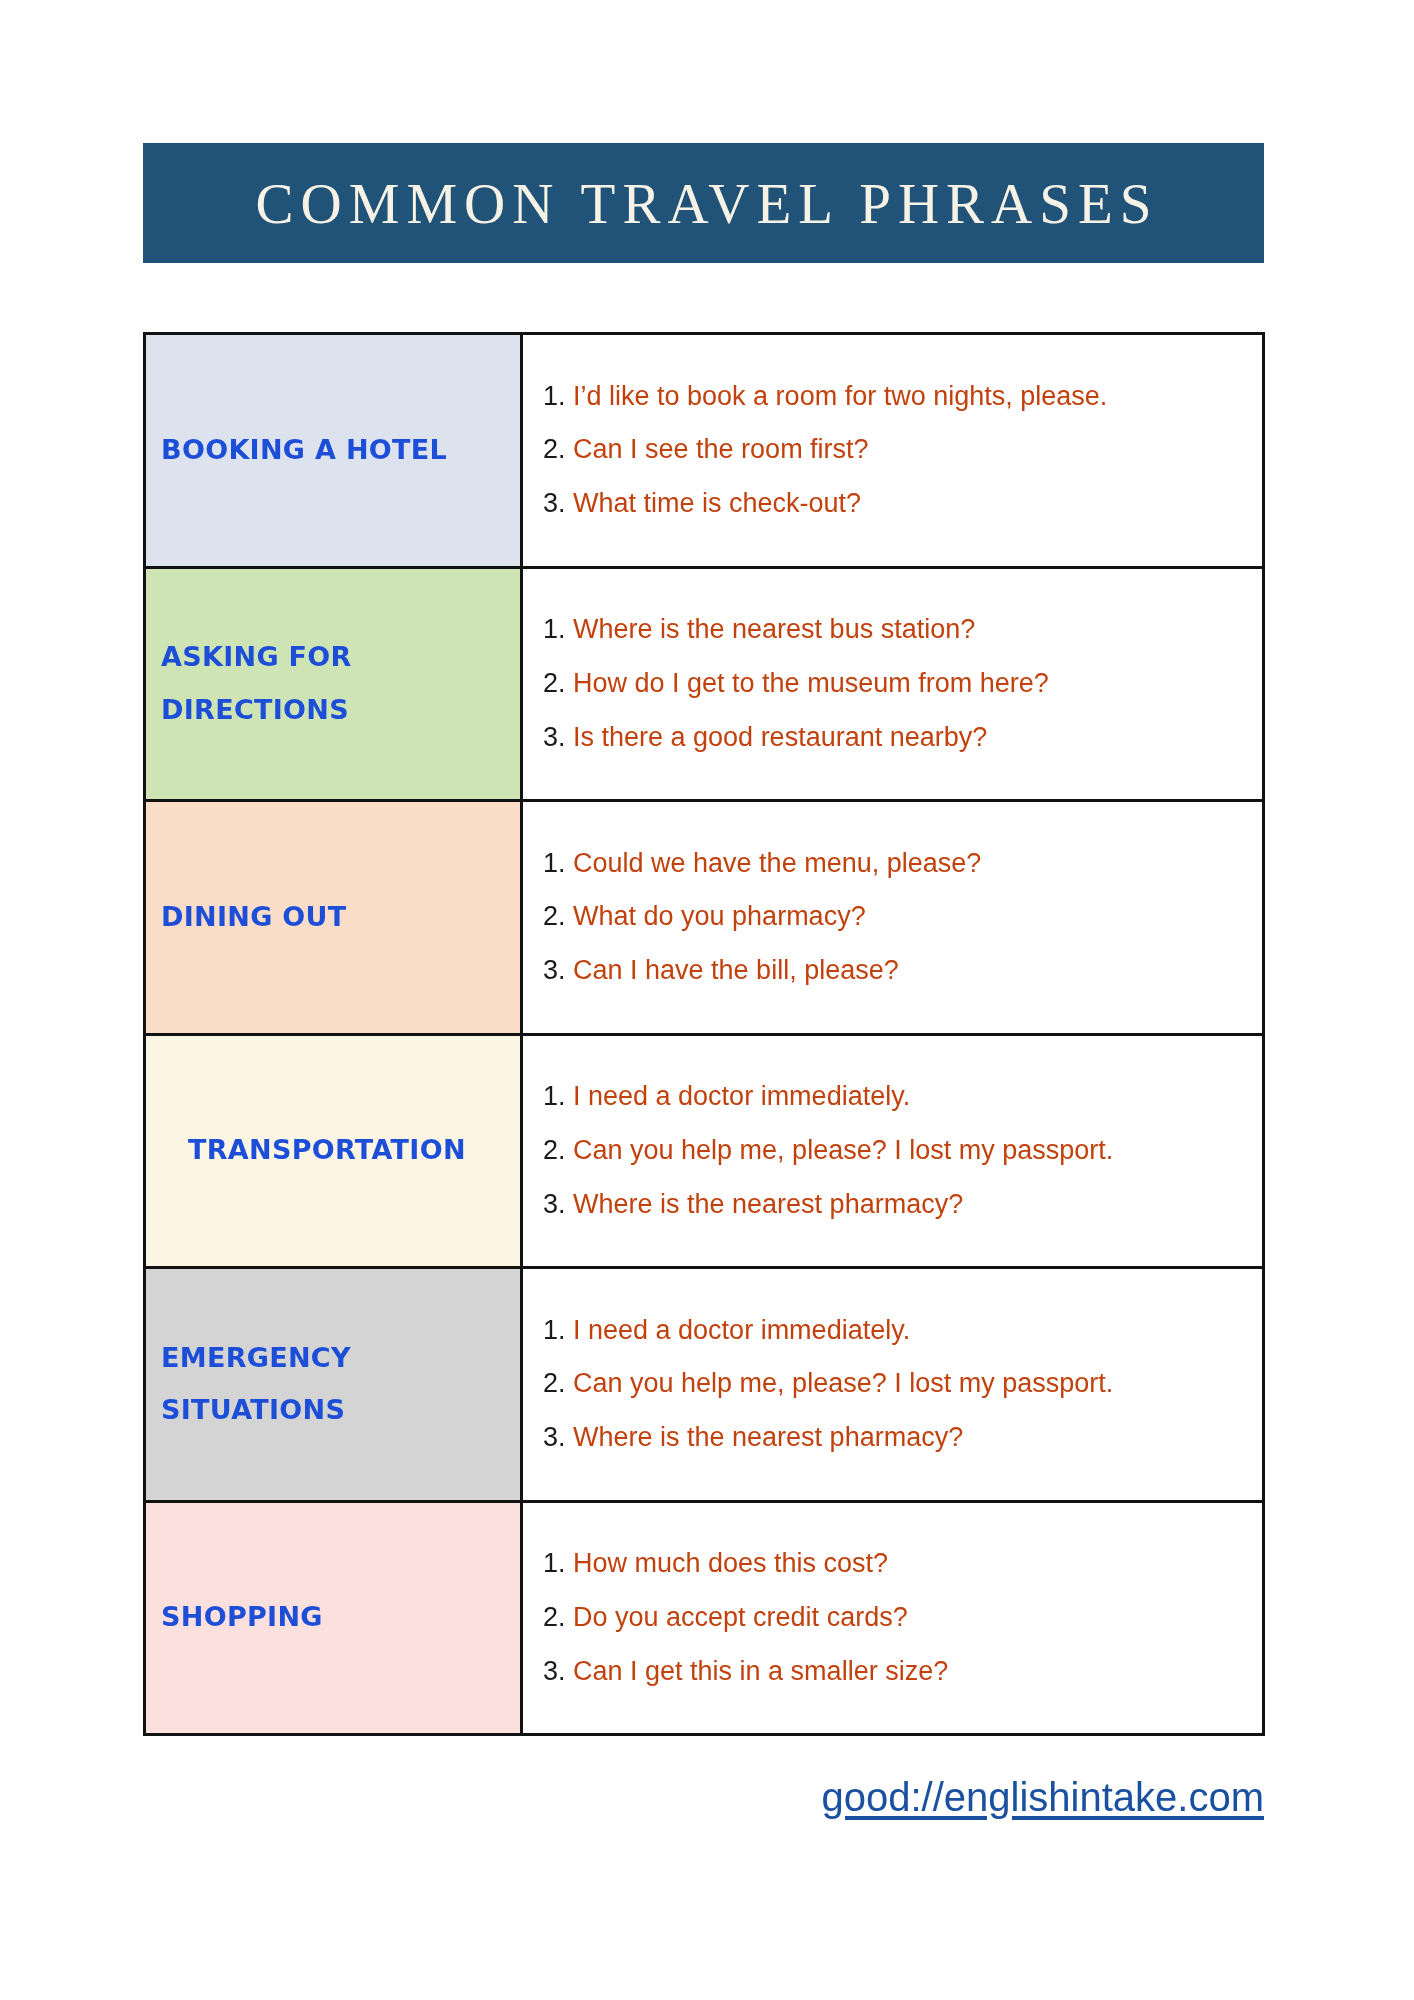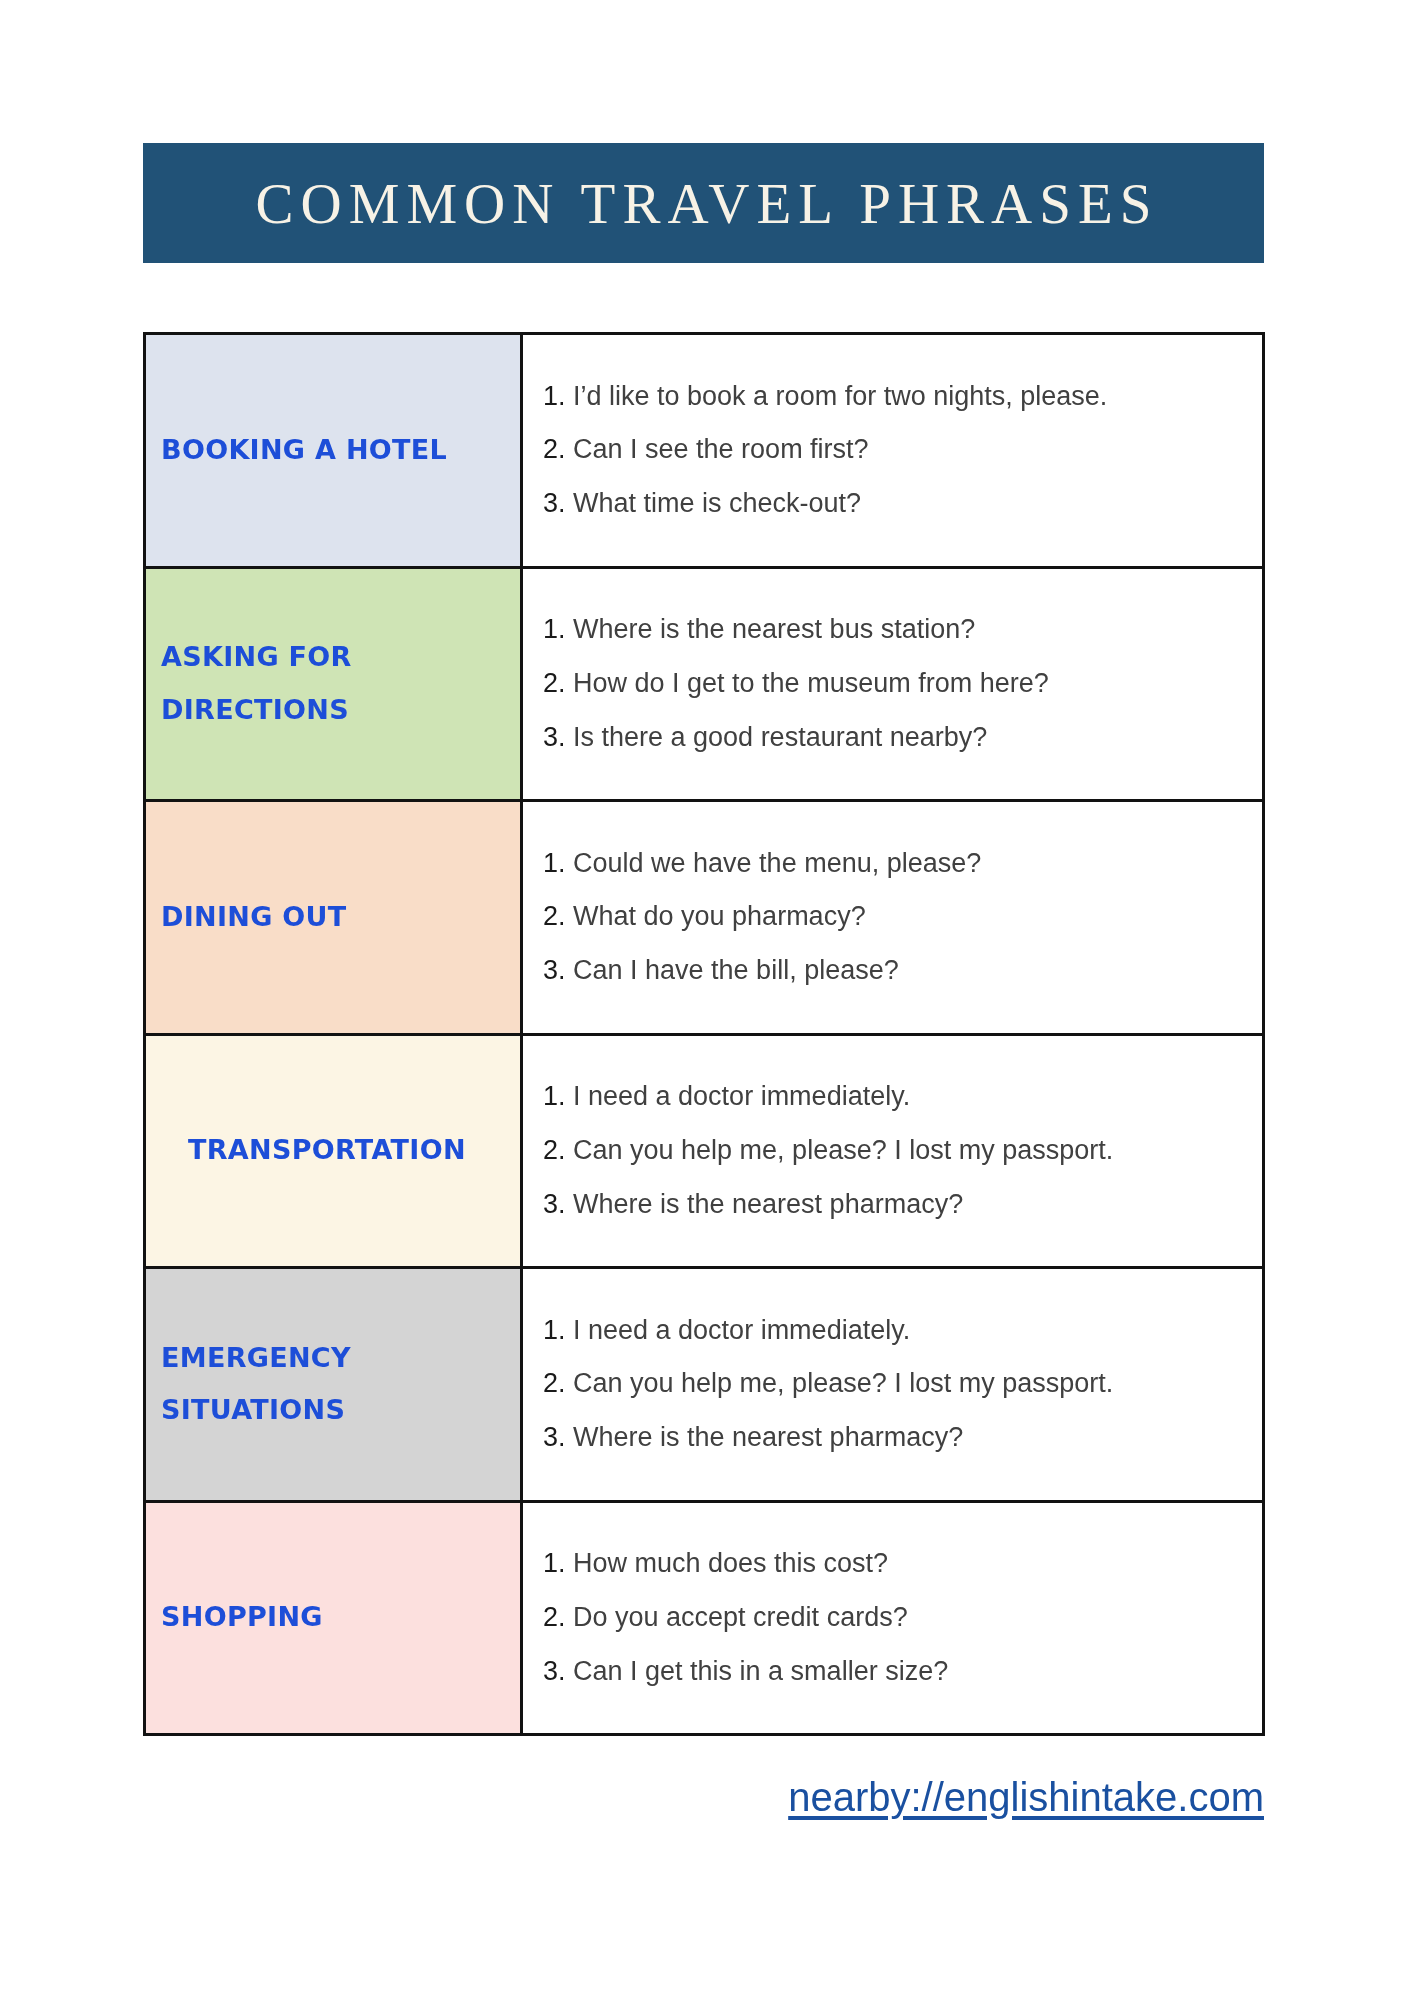--- a/index.html
+++ b/index.html
@@ -98,21 +98,21 @@
   .phrase-num {
     flex: 0 0 auto;
     width: 30px;
     font-size: 27px;
     color: #1a1a1a;
   }
 
   .phrase-text {
     flex: 1 1 auto;
     font-size: 27px;
-    color: #404040;
+    color: #c2410c;
   }
 
   
   .footer-link {
     position: absolute;
     right: 150px;
     top: 1777px;
     font-size: 40px;
     line-height: 1;
     color: #1a50a0;
@@ -242,15 +242,15 @@
             </div>
             <div class="phrase-row">
               <span class="phrase-num">3.</span>
               <span class="phrase-text">Can I get this in a smaller size?</span>
             </div>
           </td>
         </tr>
       </tbody>
   </table>
 
-  <a class="footer-link" href="#">nearby://englishintake.com</a>
+  <a class="footer-link" href="#">good://englishintake.com</a>
 
 </div>
 
 </body></html>

